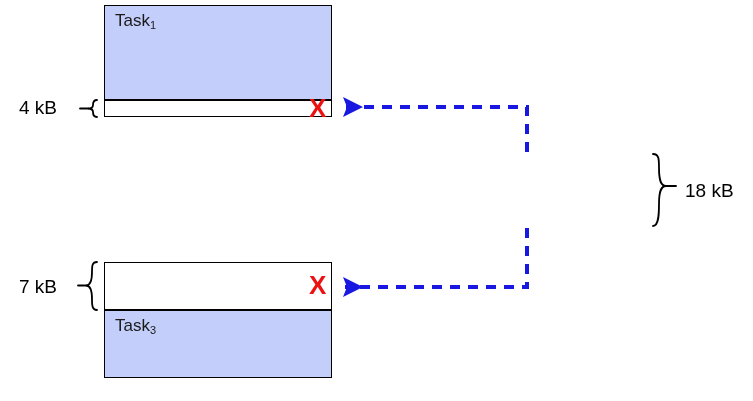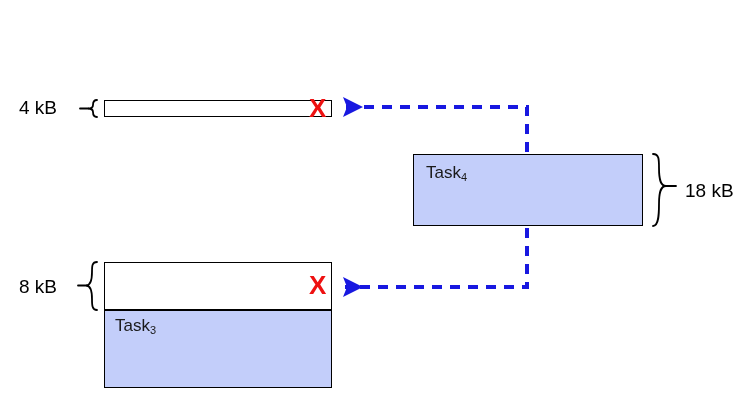--- a/index.html
+++ b/index.html
@@ -29,40 +29,40 @@
   
   .size-label{position:absolute;font-size:19px;color:#000;line-height:1;white-space:nowrap;}
 </style>
 </head>
 <body>
 
 <div id="stage">
 
   <div class="mem-col">
 
+    <div class="seg used" style="top:0px;height:95px;">
+      <span class="seg-label"><span>Task</span><sub>1</sub></span>
+    </div>
 
     <div class="seg free" style="top:95px;height:17px;"></div>
 
 
     <div class="seg free" style="top:257px;height:48px;"></div>
 
-    <div class="seg used" style="top:305px;height:78px;">
+    <div class="seg used" style="top:305px;height:68px;">
       <span class="seg-label"><span>Task</span><sub>3</sub></span>
     </div>
   </div>
 
   <div class="xmark" style="left:309px;top:95px;">X</div>
   <div class="xmark" style="left:309px;top:272px;">X</div>
 
-  <div class="task-box">
-    <span class="seg-label"><span>Task</span><sub>4</sub></span>
-  </div>
 
   <div class="size-label" style="left:19px;top:98px;">4 kB</div>
-  <div class="size-label" style="left:19px;top:277px;">8 kB</div>
+  <div class="size-label" style="left:19px;top:277px;">7 kB</div>
   <div class="size-label" style="left:685px;top:181px;">18 kB</div>
 
   <svg id="overlay" viewBox="0 0 753 401" width="753" height="401">
     <defs>
       <marker id="arrowhead-left" viewBox="0 0 10 10" refX="9" refY="5" markerWidth="5" markerHeight="5" orient="auto-start-reverse">
         <path d="M 10 0 L 0 5 L 10 10 L 8 5 Z" fill="#1818e0"></path>
       </marker>
     </defs>
 
     <g>

